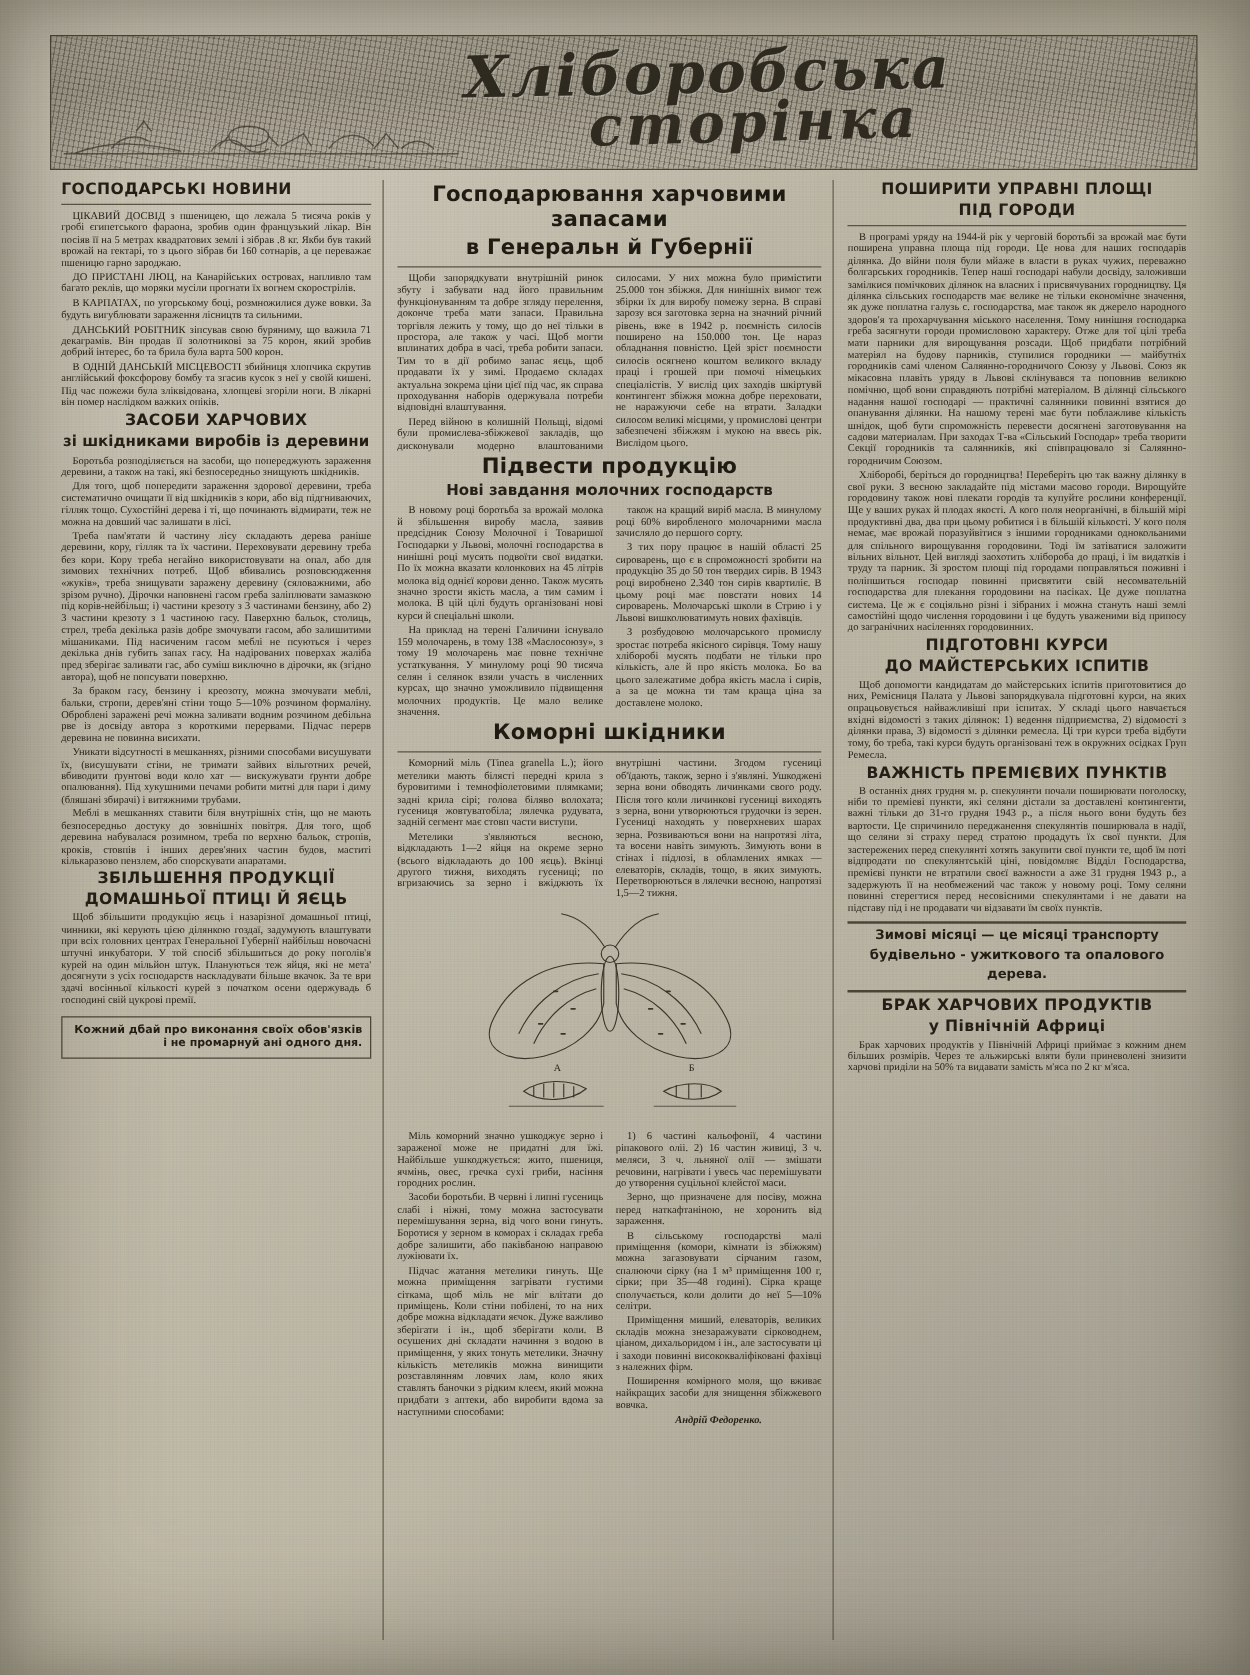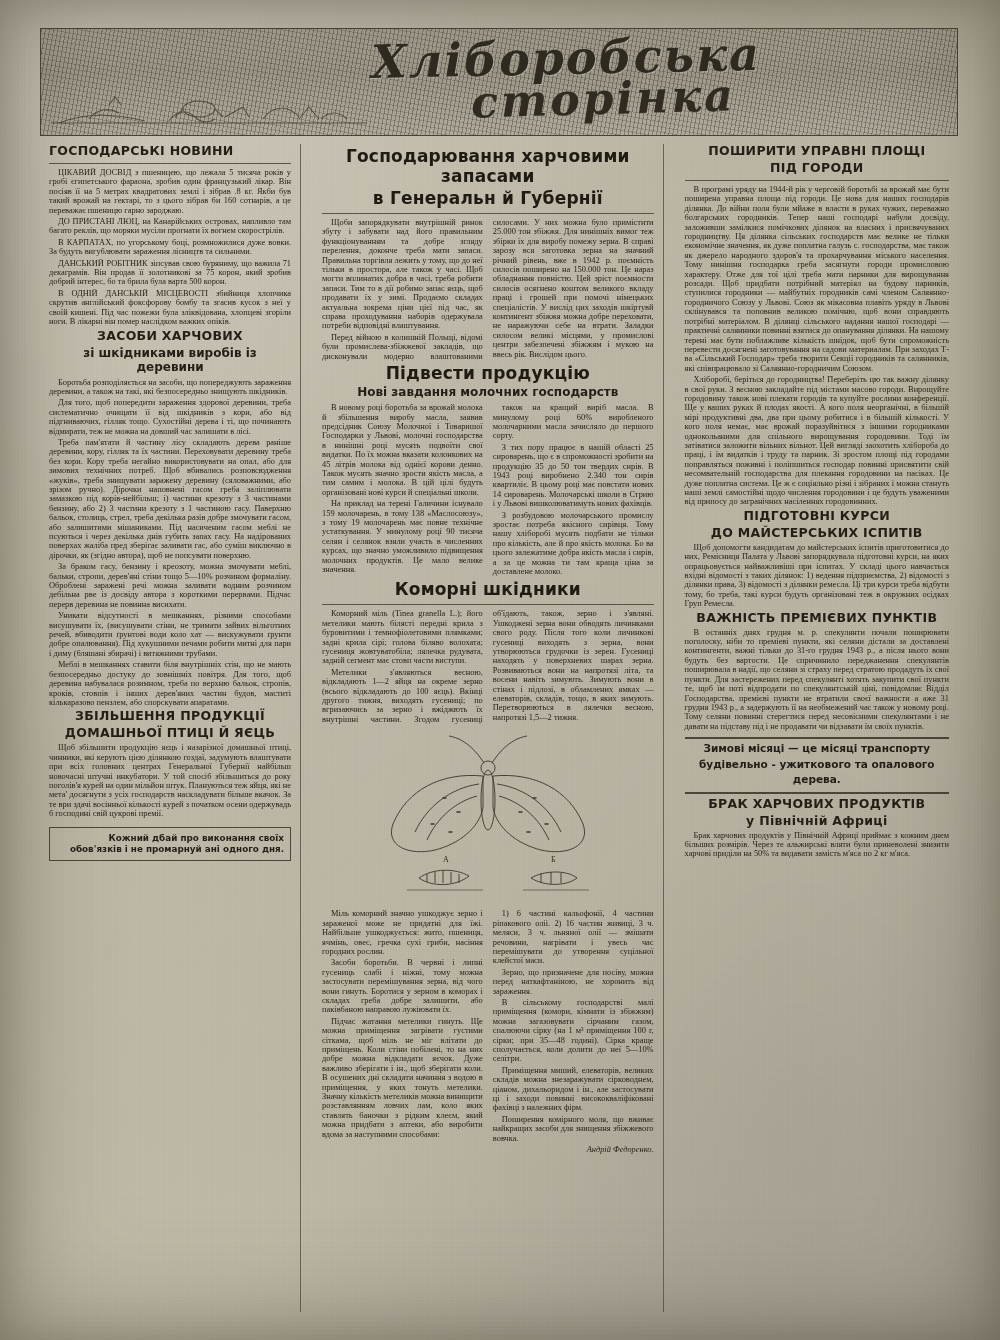--- a/index.html
+++ b/index.html
@@ -73,21 +73,21 @@
   }
   .mast-scene{
     position:absolute;left:8px;top:46px;width:320px;height:56px;
     opacity:.75;
   }
   
   .cols{
     position:absolute;
     left:0;top:116px;width:918px;height:1168px;
     display:flex;
-    gap:12px;
+    gap:2px;
   }
   .col{
     position:relative;
     padding:0 9px;
     box-sizing:border-box;
   }
   .col.c1{width:268px;border-right:1px solid #6b6455;}
   .col.c2{width:360px;border-right:1px solid #6b6455;}
   .col.c3{width:290px;}
   .hr-rule{border:0;border-top:1px solid #5c5547;margin:5px 0 4px 0;}
@@ -121,21 +121,21 @@
     line-height:9.4px;
     text-align:justify;
     margin:0 0 2px 0;
     color:#272218;
     text-indent:9px;
     hyphens:auto;
     -webkit-hyphens:auto;
   }
   .sig{
     font-family:"Liberation Serif", serif;
-    font-size:8.4px;font-style:italic;text-align:right;margin:2px 0 0 0;color:#272218;
+    font-size:8.4px;font-style:italic;text-align:center;margin:2px 0 0 0;color:#272218;font-weight:bold;
   }
   .boxnote{
     border:1px solid #4c4638;
     padding:5px 6px;
     margin-top:8px;
     font-family:"DejaVu Sans", sans-serif;
     font-weight:bold;
     font-size:8.8px;line-height:11px;
     text-align:right;
     color:#241f16;

